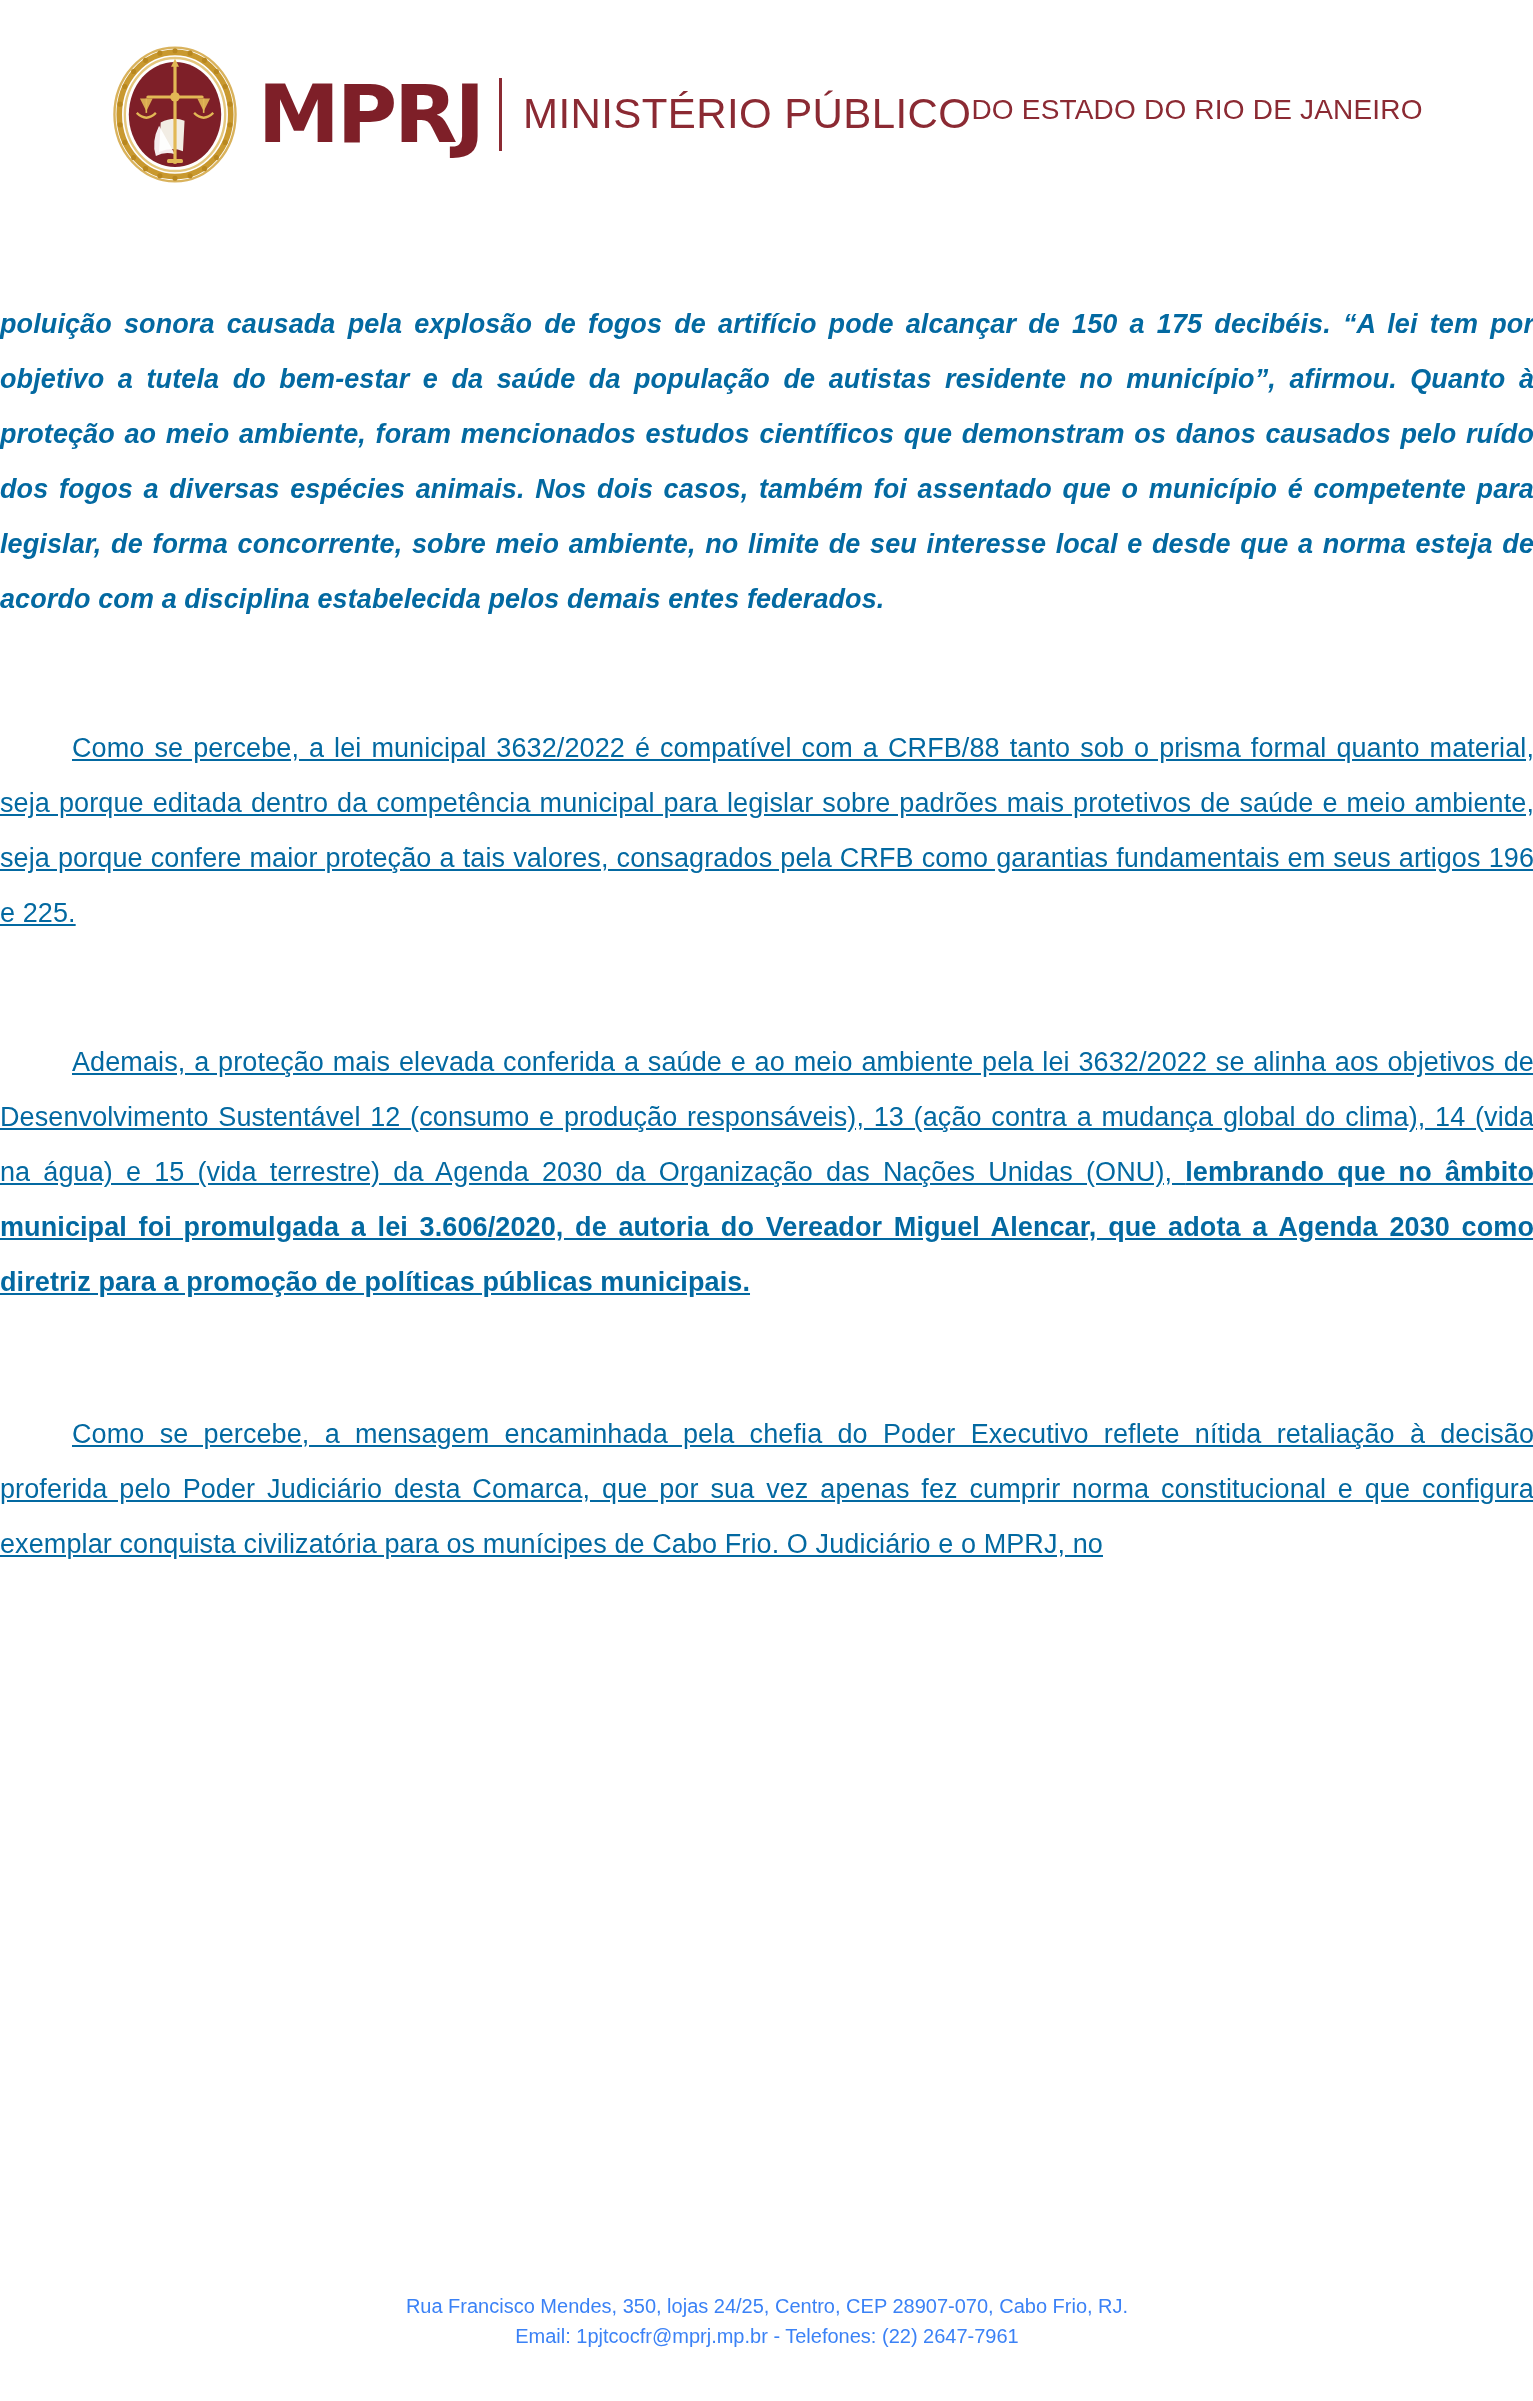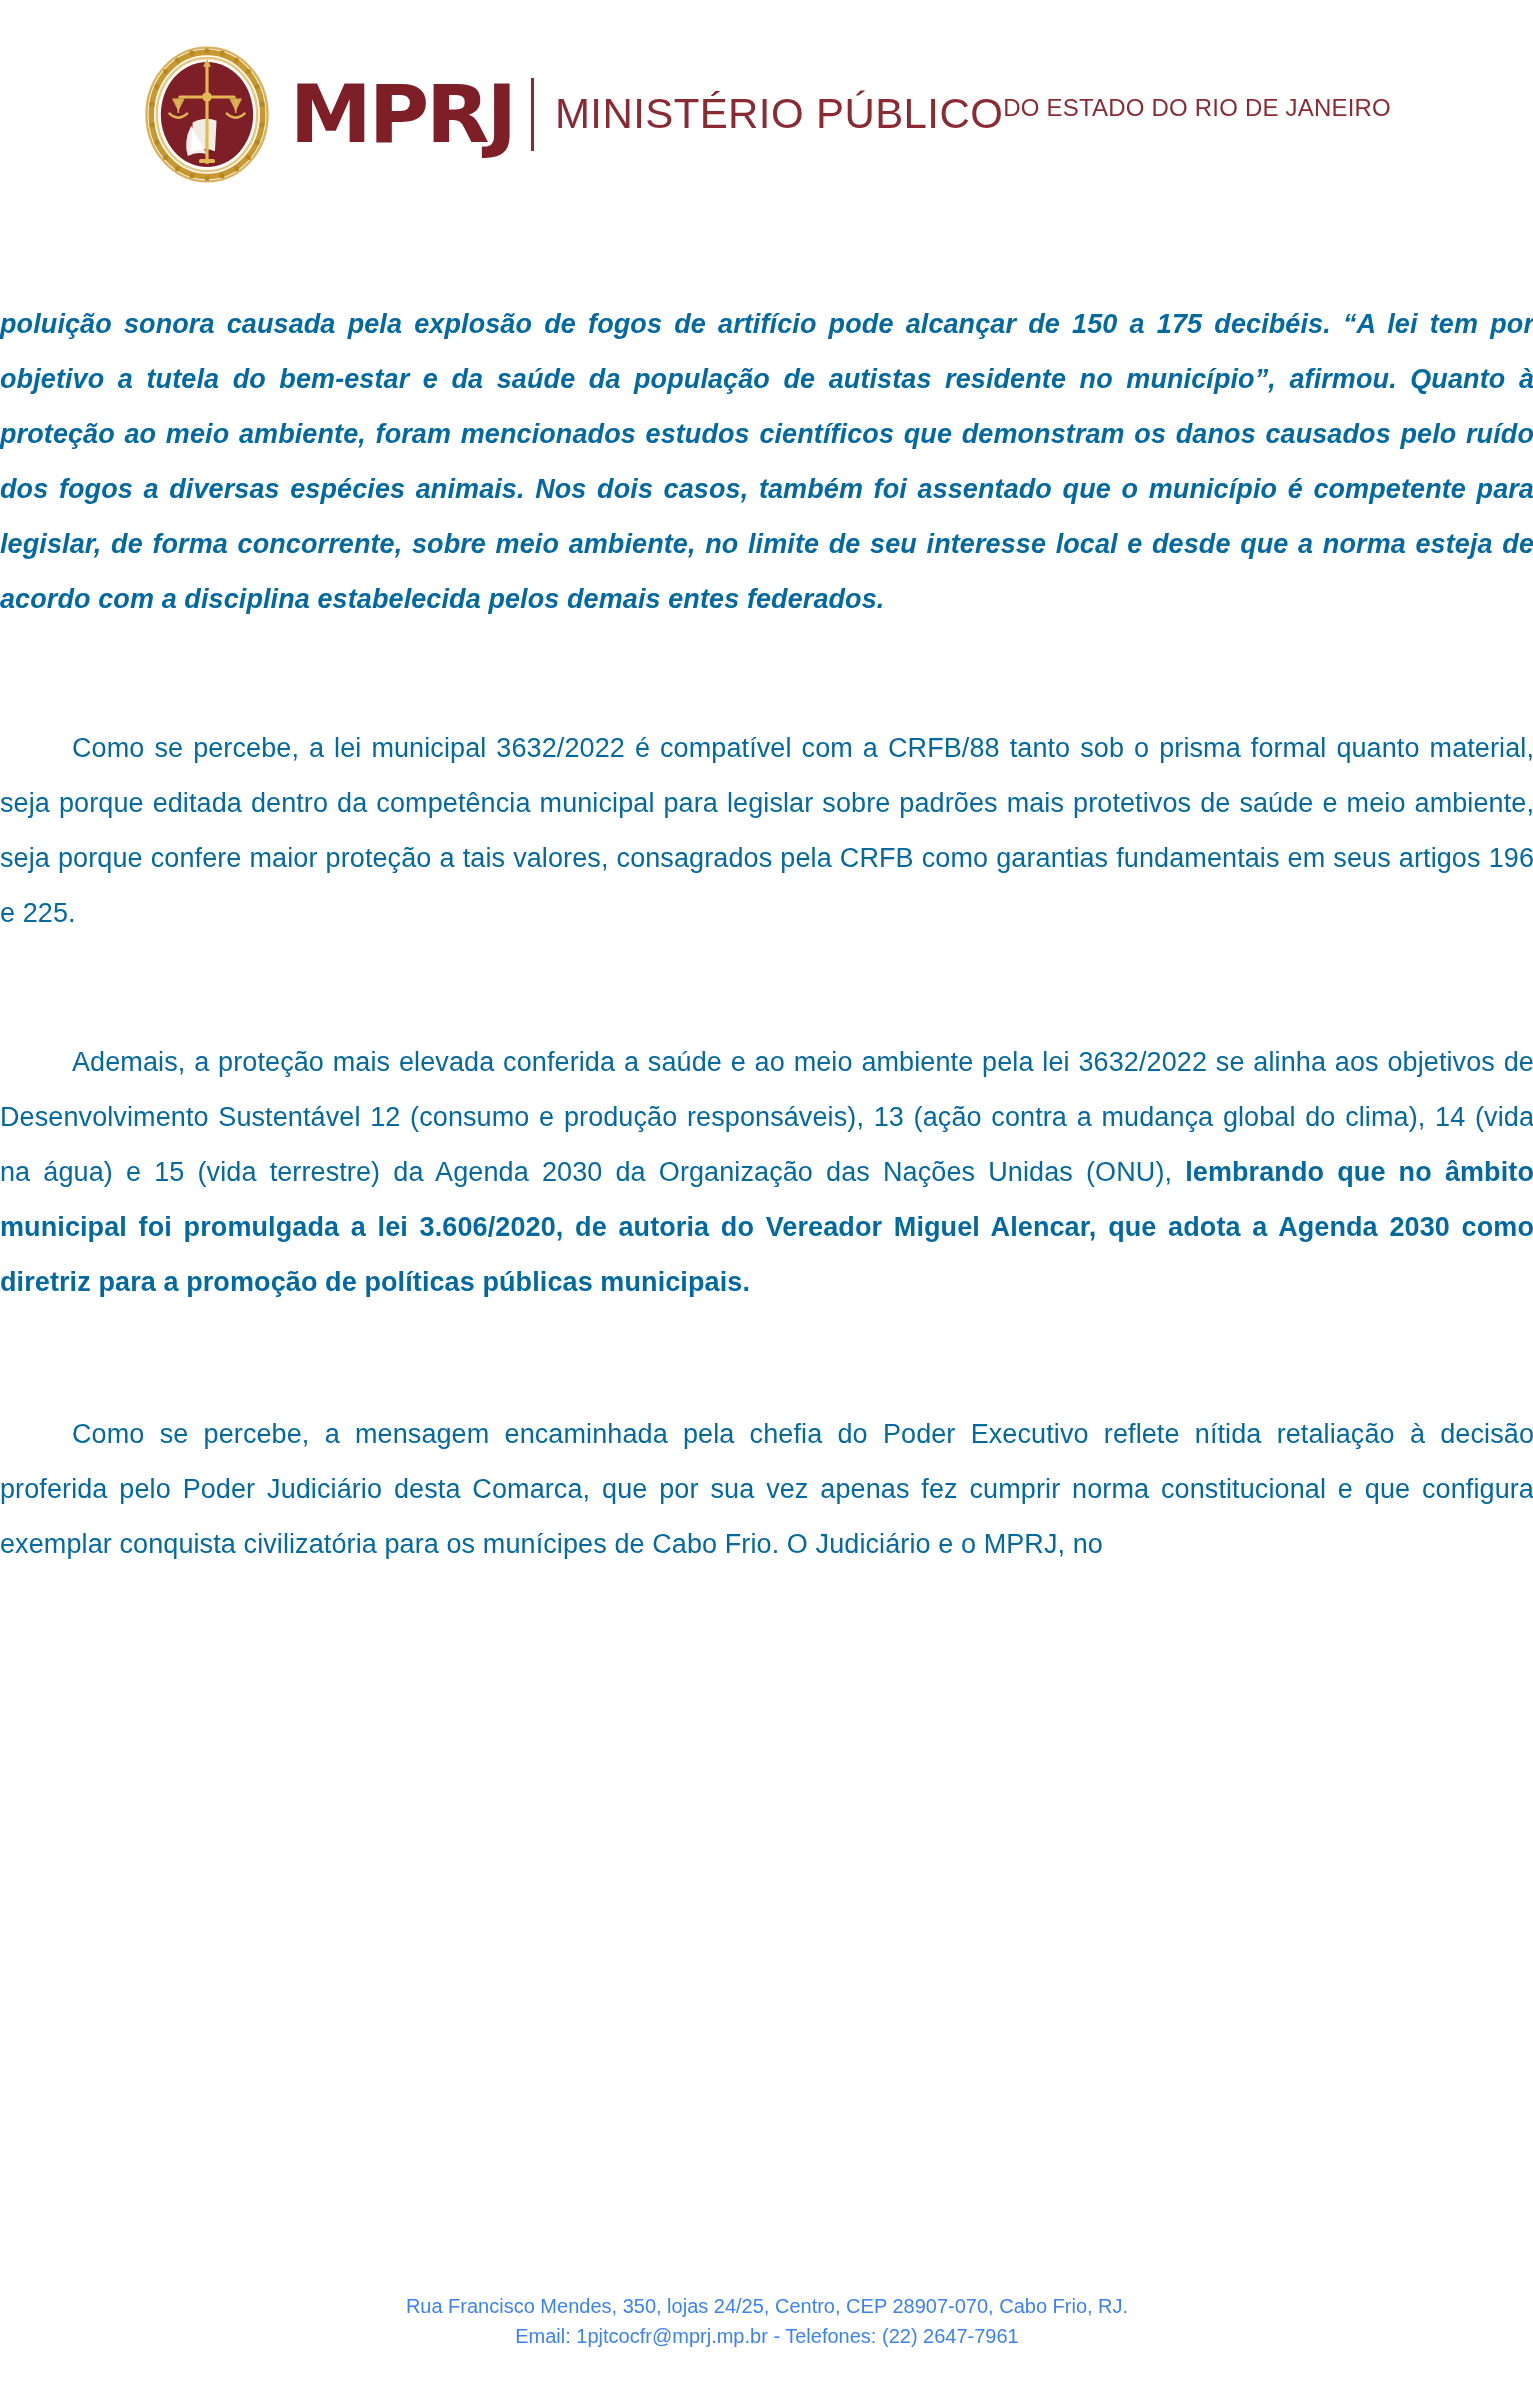--- a/index.html
+++ b/index.html
@@ -77,21 +77,21 @@
   .header-line1 {
     font-family: "Liberation Sans", sans-serif;
     font-size: 42px;
     font-weight: 400;
     letter-spacing: 0.4px;
     color: #8B2A33;
     white-space: nowrap;
   }
   .header-line2 {
     font-family: "Liberation Sans", sans-serif;
-    font-size: 24px;
+    font-size: 28px;
     font-weight: 400;
     letter-spacing: 0.2px;
     color: #8B2A33;
     white-space: nowrap;
     margin-top: 3.2px;
   }
 
   
   .doc-body {
     position: absolute;
@@ -118,20 +118,21 @@
     font-style: italic;
     font-size: 26px;
     line-height: 55px;
     text-align: justify;
   }
 
   .body-para {
     margin-left: 83px;
     margin-right: 83px;
     text-indent: 72px;
+    text-decoration: underline;
   }
 
   .gap-a { height: 94px; }
   .gap-b { height: 94px; }
   .gap-c { height: 97px; }
 
   .b { font-weight: 700; }
 
   
   .doc-footer {

